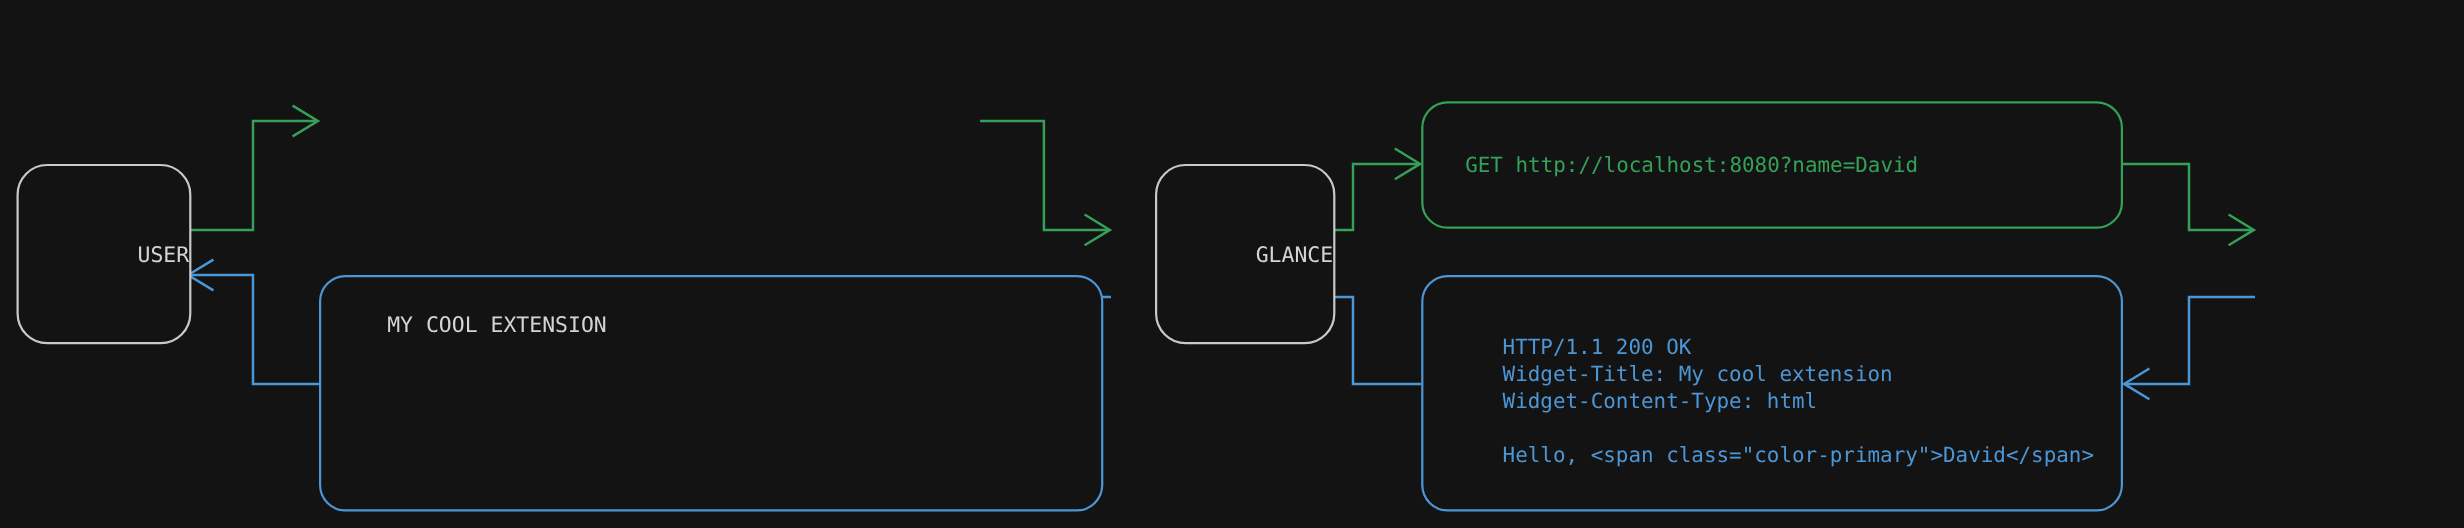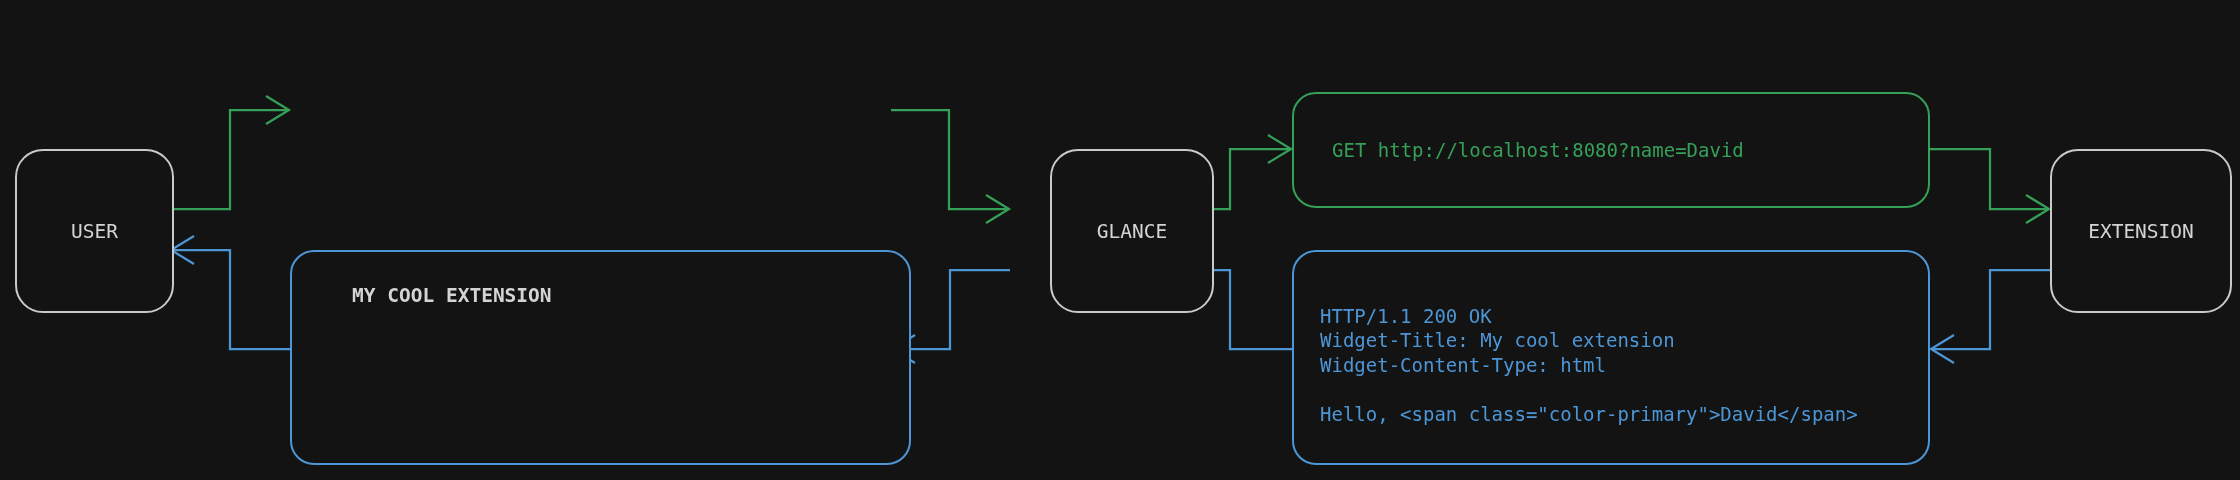--- a/index.html
+++ b/index.html
@@ -31,21 +31,21 @@
   }
   svg.connectors path.green { stroke: var(--request-green, #35a058); }
   svg.connectors path.blue  { stroke: var(--response-blue, #4d96d6); }
 
   .node {
     position: absolute;
     border: 2px solid var(--node-border, #c9c9c9);
     border-radius: 28px;
     display: flex;
     align-items: center;
-    justify-content: center;
+    justify-content: flex-end;
     color: var(--text-light, #d4d4d4);
     font-size: 19.5px;
     background: var(--bg, #131313);
   }
   #node-user      { left: 15px;   top: 149px; width: 155px; height: 160px; }
   #node-glance    { left: 1010px; top: 149px; width: 160px; height: 160px; margin-left: 40px; }
   #node-extension { left: 2050px; top: 149px; width: 178px; height: 160px; }
 
   .codebox {
     position: absolute;
@@ -67,23 +67,23 @@
   #config-box   { left: 292px;  top: 14px;  width: 599px; height: 194px;
                   display: flex; align-items: center; }
   #config-box .code { padding-left: 26px; }
 
   #request-box  { left: 1292px; top: 92px;  width: 638px; height: 116px;
                   display: flex; align-items: center; }
   #request-box .code { padding-left: 38px; }
 
   #response-box { left: 1292px; top: 250px; width: 638px; height: 215px;
                   display: flex; align-items: center; }
-  #response-box .code { padding-left: 26px; margin-top: 15px; }
+  #response-box .code { padding-left: 72px; margin-top: 15px; }
 
-  #widget-box   { left: 290px;  top: 250px; width: 621px; height: 215px; font-weight: bold; }
+  #widget-box   { left: 290px;  top: 250px; width: 713px; height: 215px; }
   .widget-title {
     position: absolute;
     left: 60px;
     top: 43px;
     transform: translateY(-50%);
     color: var(--text-light, #d4d4d4);
     font-size: 19.5px;
     white-space: pre;
   }
   .inner-box {
@@ -149,23 +149,20 @@
   </svg>
 
   <div class="node" id="node-user">
     <span>USER</span>
   </div>
 
   <div class="node" id="node-glance">
     <span>GLANCE</span>
   </div>
 
-  <div class="node" id="node-extension">
-    <span>EXTENSION</span>
-  </div>
 
 
   <div class="codebox green" id="request-box">
     <pre class="code">GET http://localhost:8080?name=David</pre>
   </div>
 
   <div class="codebox blue" id="response-box">
     <pre class="code">HTTP/1.1 200 OK
 Widget-Title: My cool extension
 Widget-Content-Type: html

